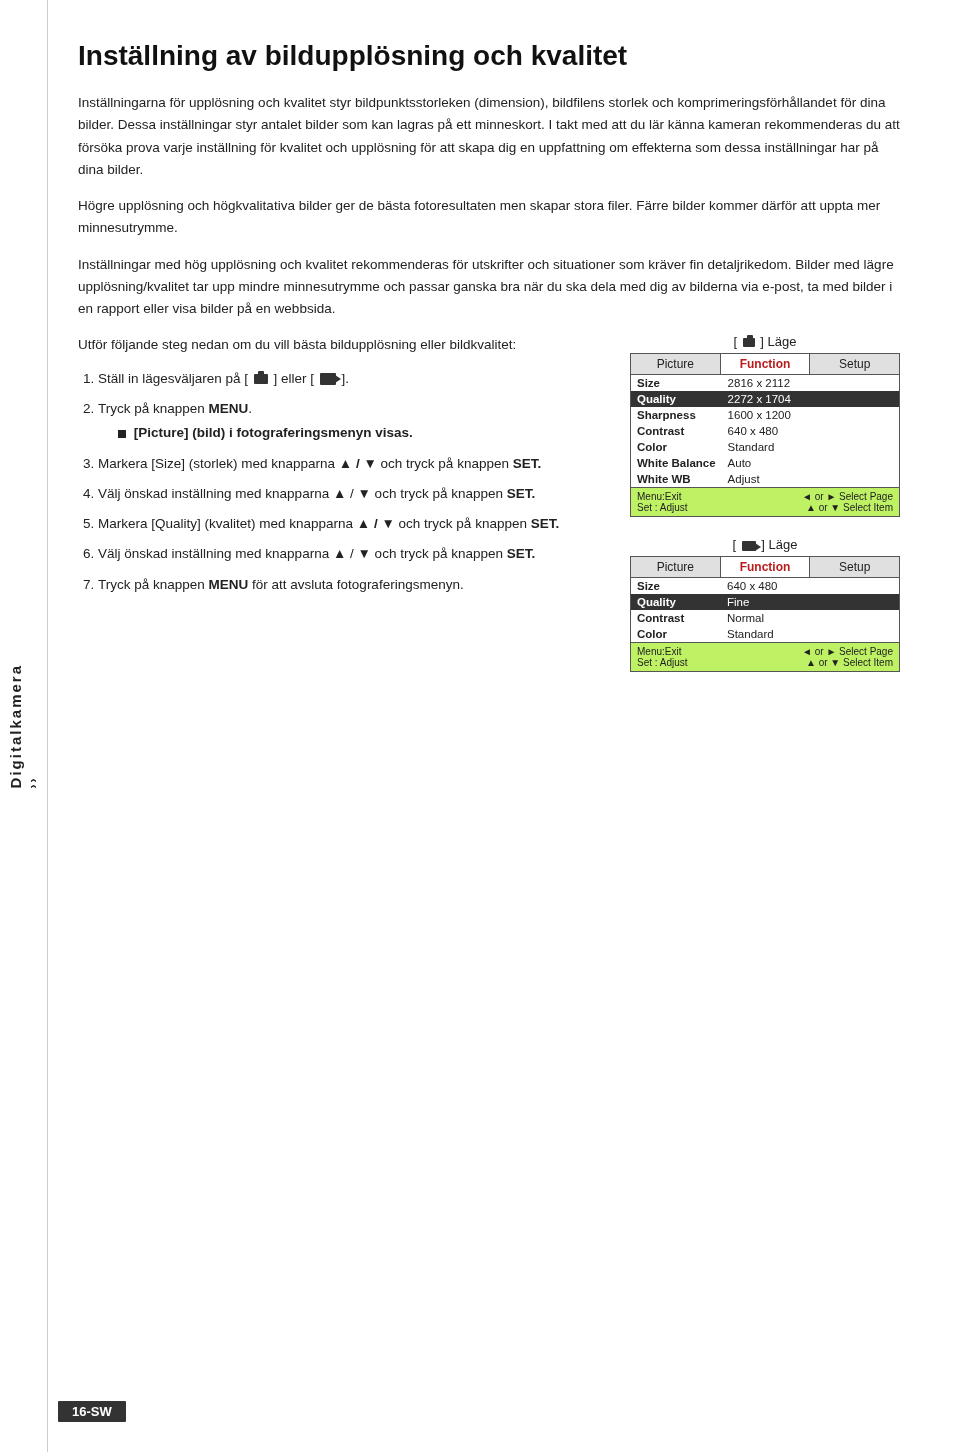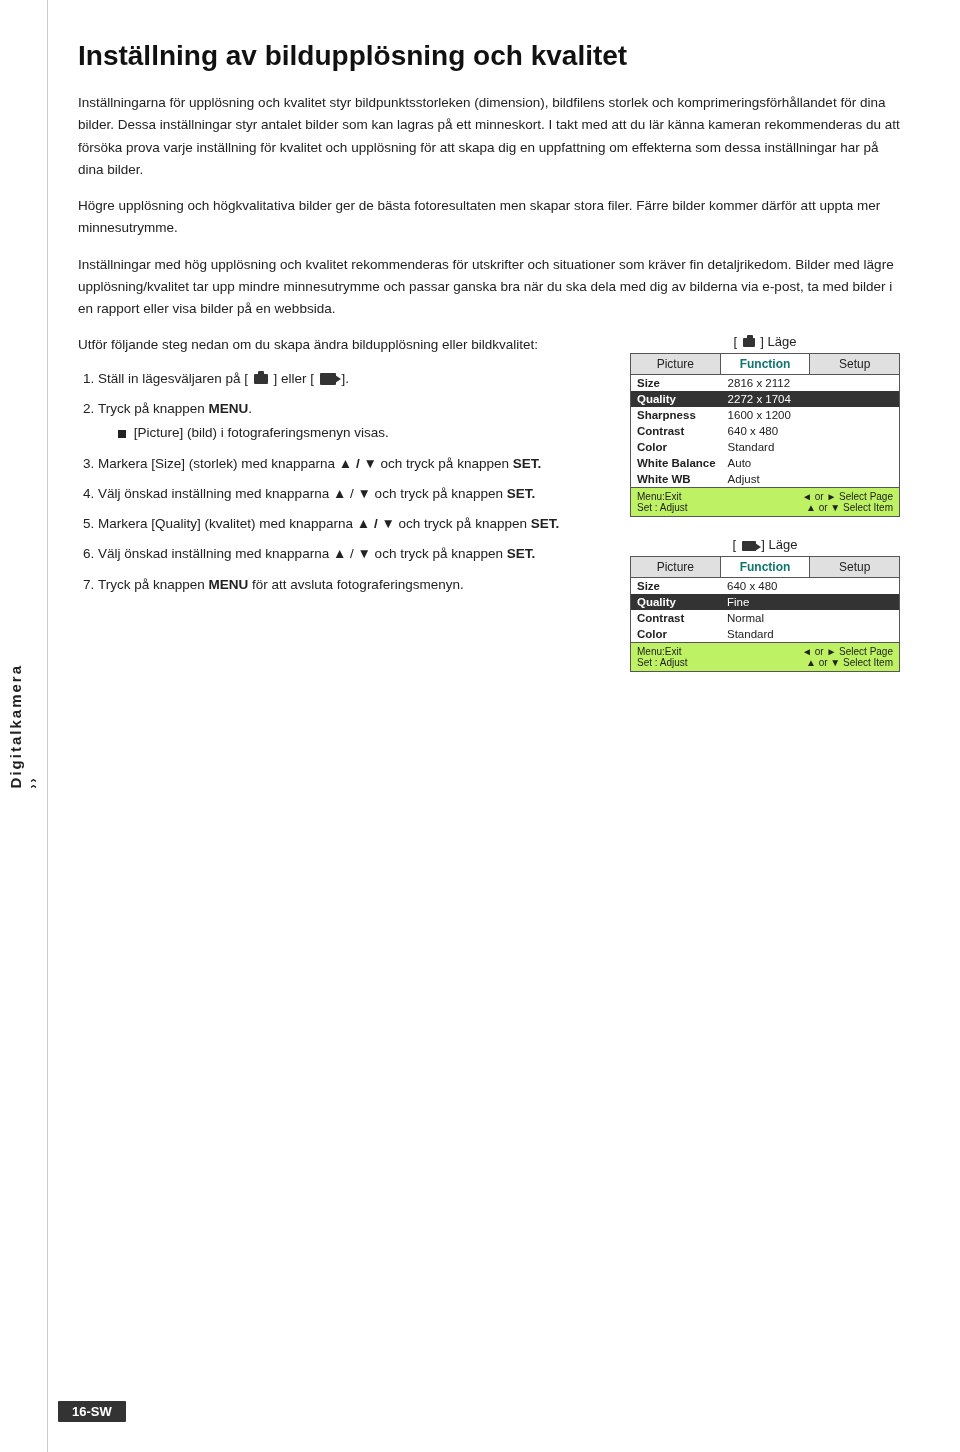--- a/index.html
+++ b/index.html
@@ -77,21 +77,21 @@
       padding-left: 20px;
       font-size: 13.5px;
       line-height: 1.8;
     }
 
     ol li {
       margin-bottom: 6px;
     }
 
     .bold { font-weight: bold; }
-    .indent { margin-left: 20px; display: block; }
+    .indent { margin-left: 20px; display: block; font-weight: bold; }
 
     
     .menu-panels {
       flex: 0 0 270px;
       display: flex;
       flex-direction: column;
       gap: 20px;
     }
 
     .camera-label {
@@ -119,21 +119,21 @@
       border-right: 1px solid #555;
       background: #e0e0e0;
       color: #222;
     }
     .menu-tab:last-child {
       border-right: none;
     }
     .menu-tab.active {
       background: #fff;
       font-weight: bold;
-      color: #0f766e;
+      color: #b91c1c;
     }
 
     .menu-body {
       display: table;
       width: 100%;
       border-collapse: collapse;
     }
 
     .menu-row {
       display: table-row;
@@ -251,21 +251,21 @@
 
   <p>Inställningarna för upplösning och kvalitet styr bildpunktsstorleken (dimension), bildfilens storlek och komprimeringsförhållandet för dina bilder. Dessa inställningar styr antalet bilder som kan lagras på ett minneskort. I takt med att du lär känna kameran rekommenderas du att försöka prova varje inställning för kvalitet och upplösning för att skapa dig en uppfattning om effekterna som dessa inställningar har på dina bilder.</p>
 
   <p>Högre upplösning och högkvalitativa bilder ger de bästa fotoresultaten men skapar stora filer. Färre bilder kommer därför att uppta mer minnesutrymme.</p>
 
   <p>Inställningar med hög upplösning och kvalitet rekommenderas för utskrifter och situationer som kräver fin detaljrikedom. Bilder med lägre upplösning/kvalitet tar upp mindre minnesutrymme och passar ganska bra när du ska dela med dig av bilderna via e-post, ta med bilder i en rapport eller visa bilder på en webbsida.</p>
 
   <div class="steps-row">
 
     <div class="steps-col">
-      <p>Utför följande steg nedan om du skapa ändra bildupplösning eller bildkvalitet:</p>
+      <p>Utför följande steg nedan om du vill bästa bildupplösning eller bildkvalitet:</p>
 
       <ol>
         <li>
           Ställ in lägesväljaren på [
           <span class="camera-icon-inline"></span>
           ] eller [
           <span class="video-icon-inline"></span>
           ].
         </li>
         <li>

